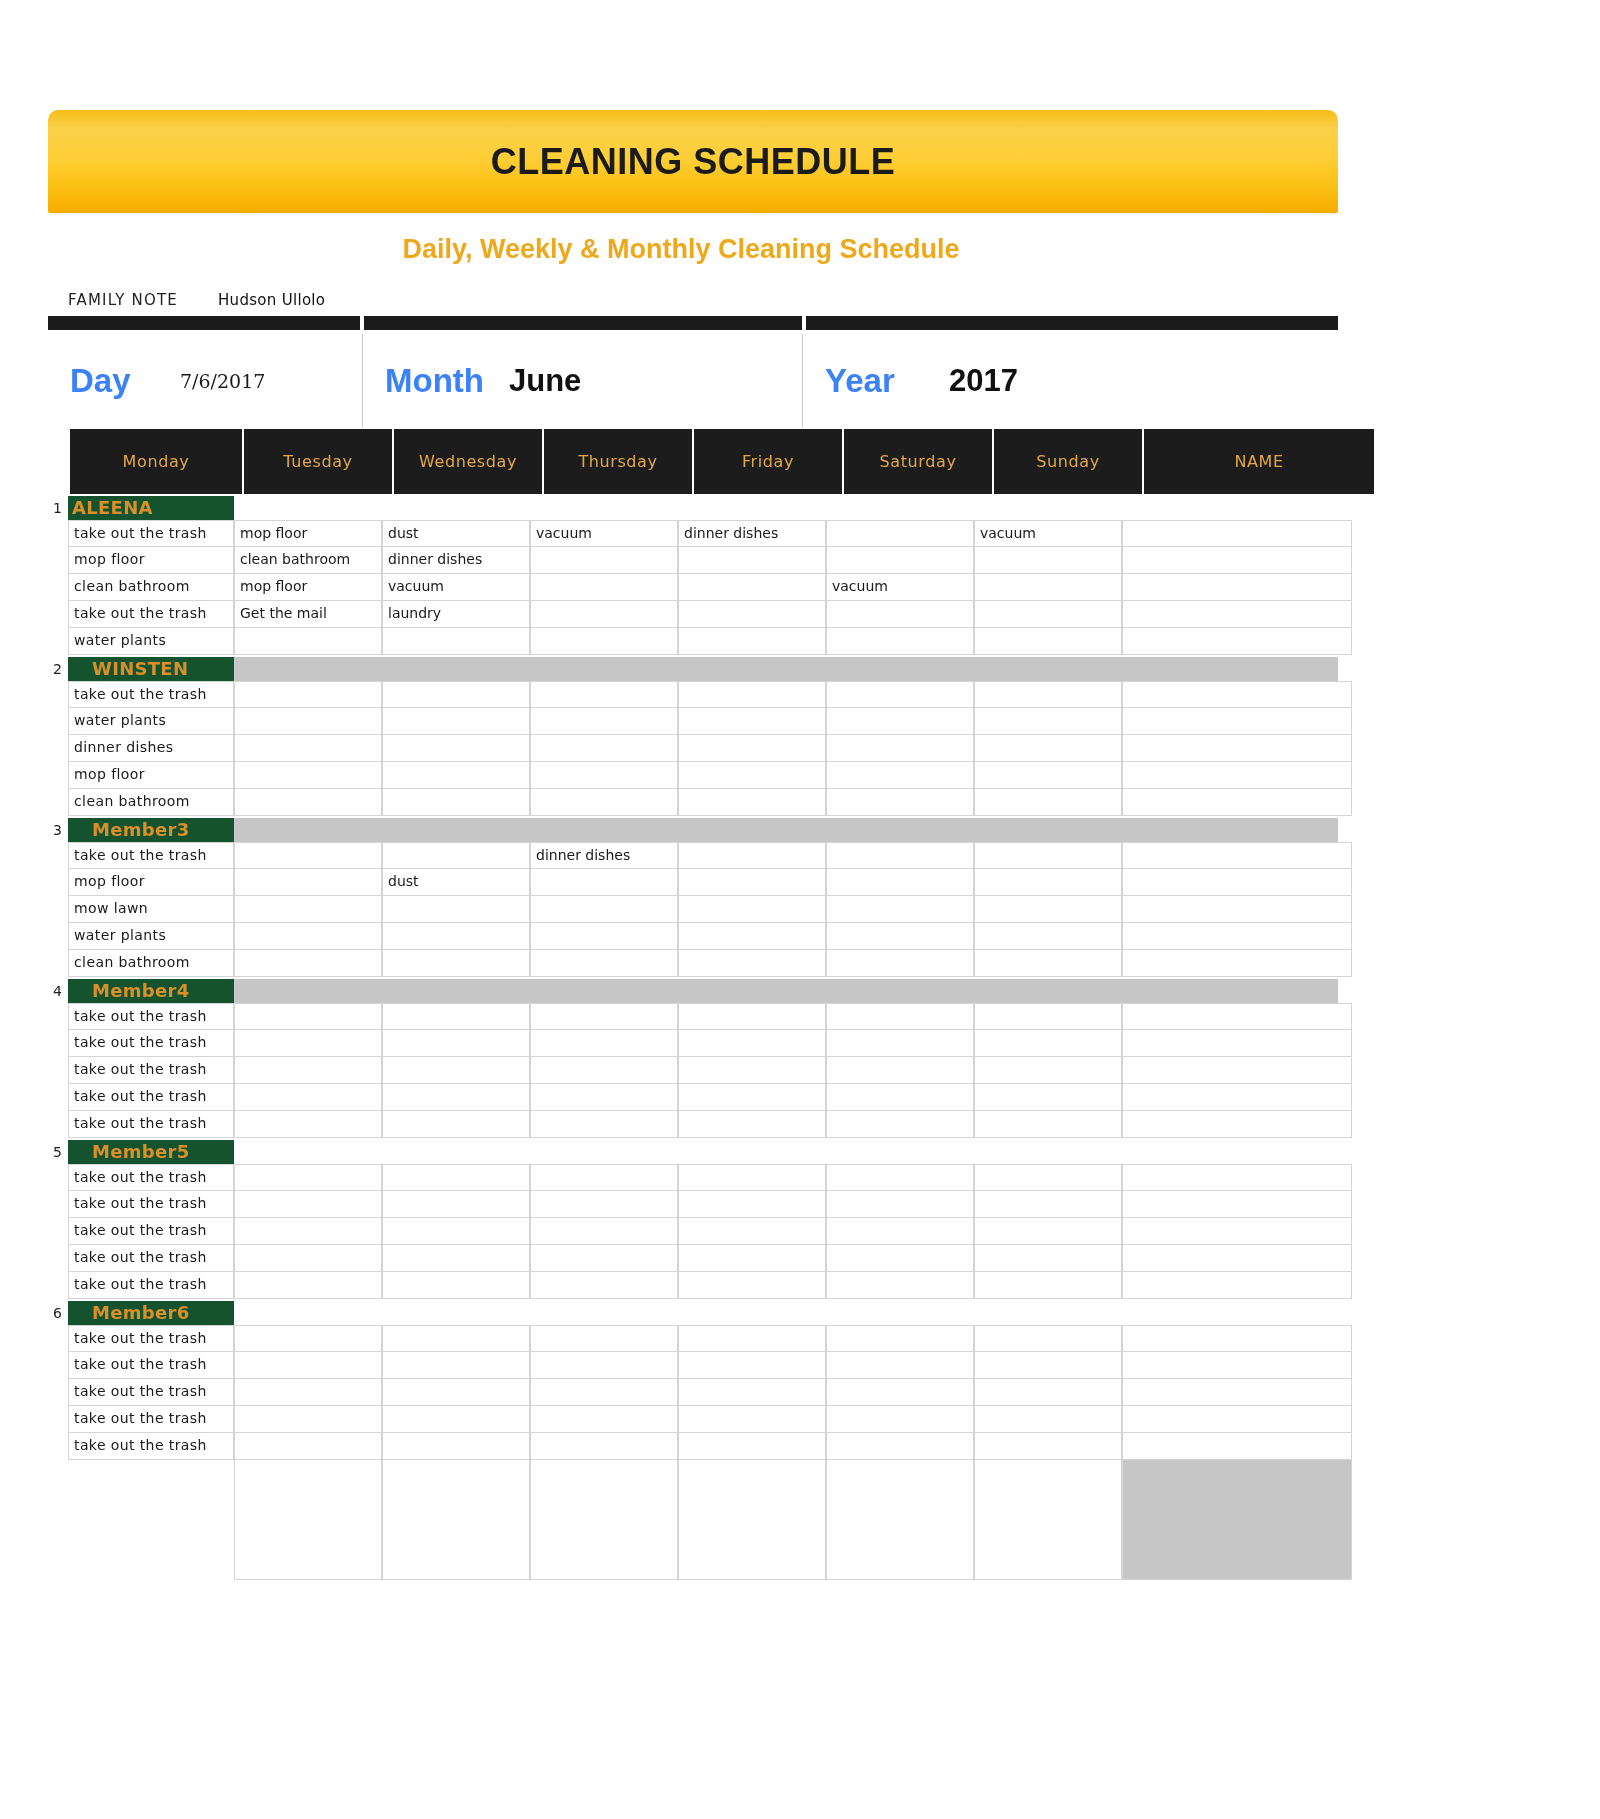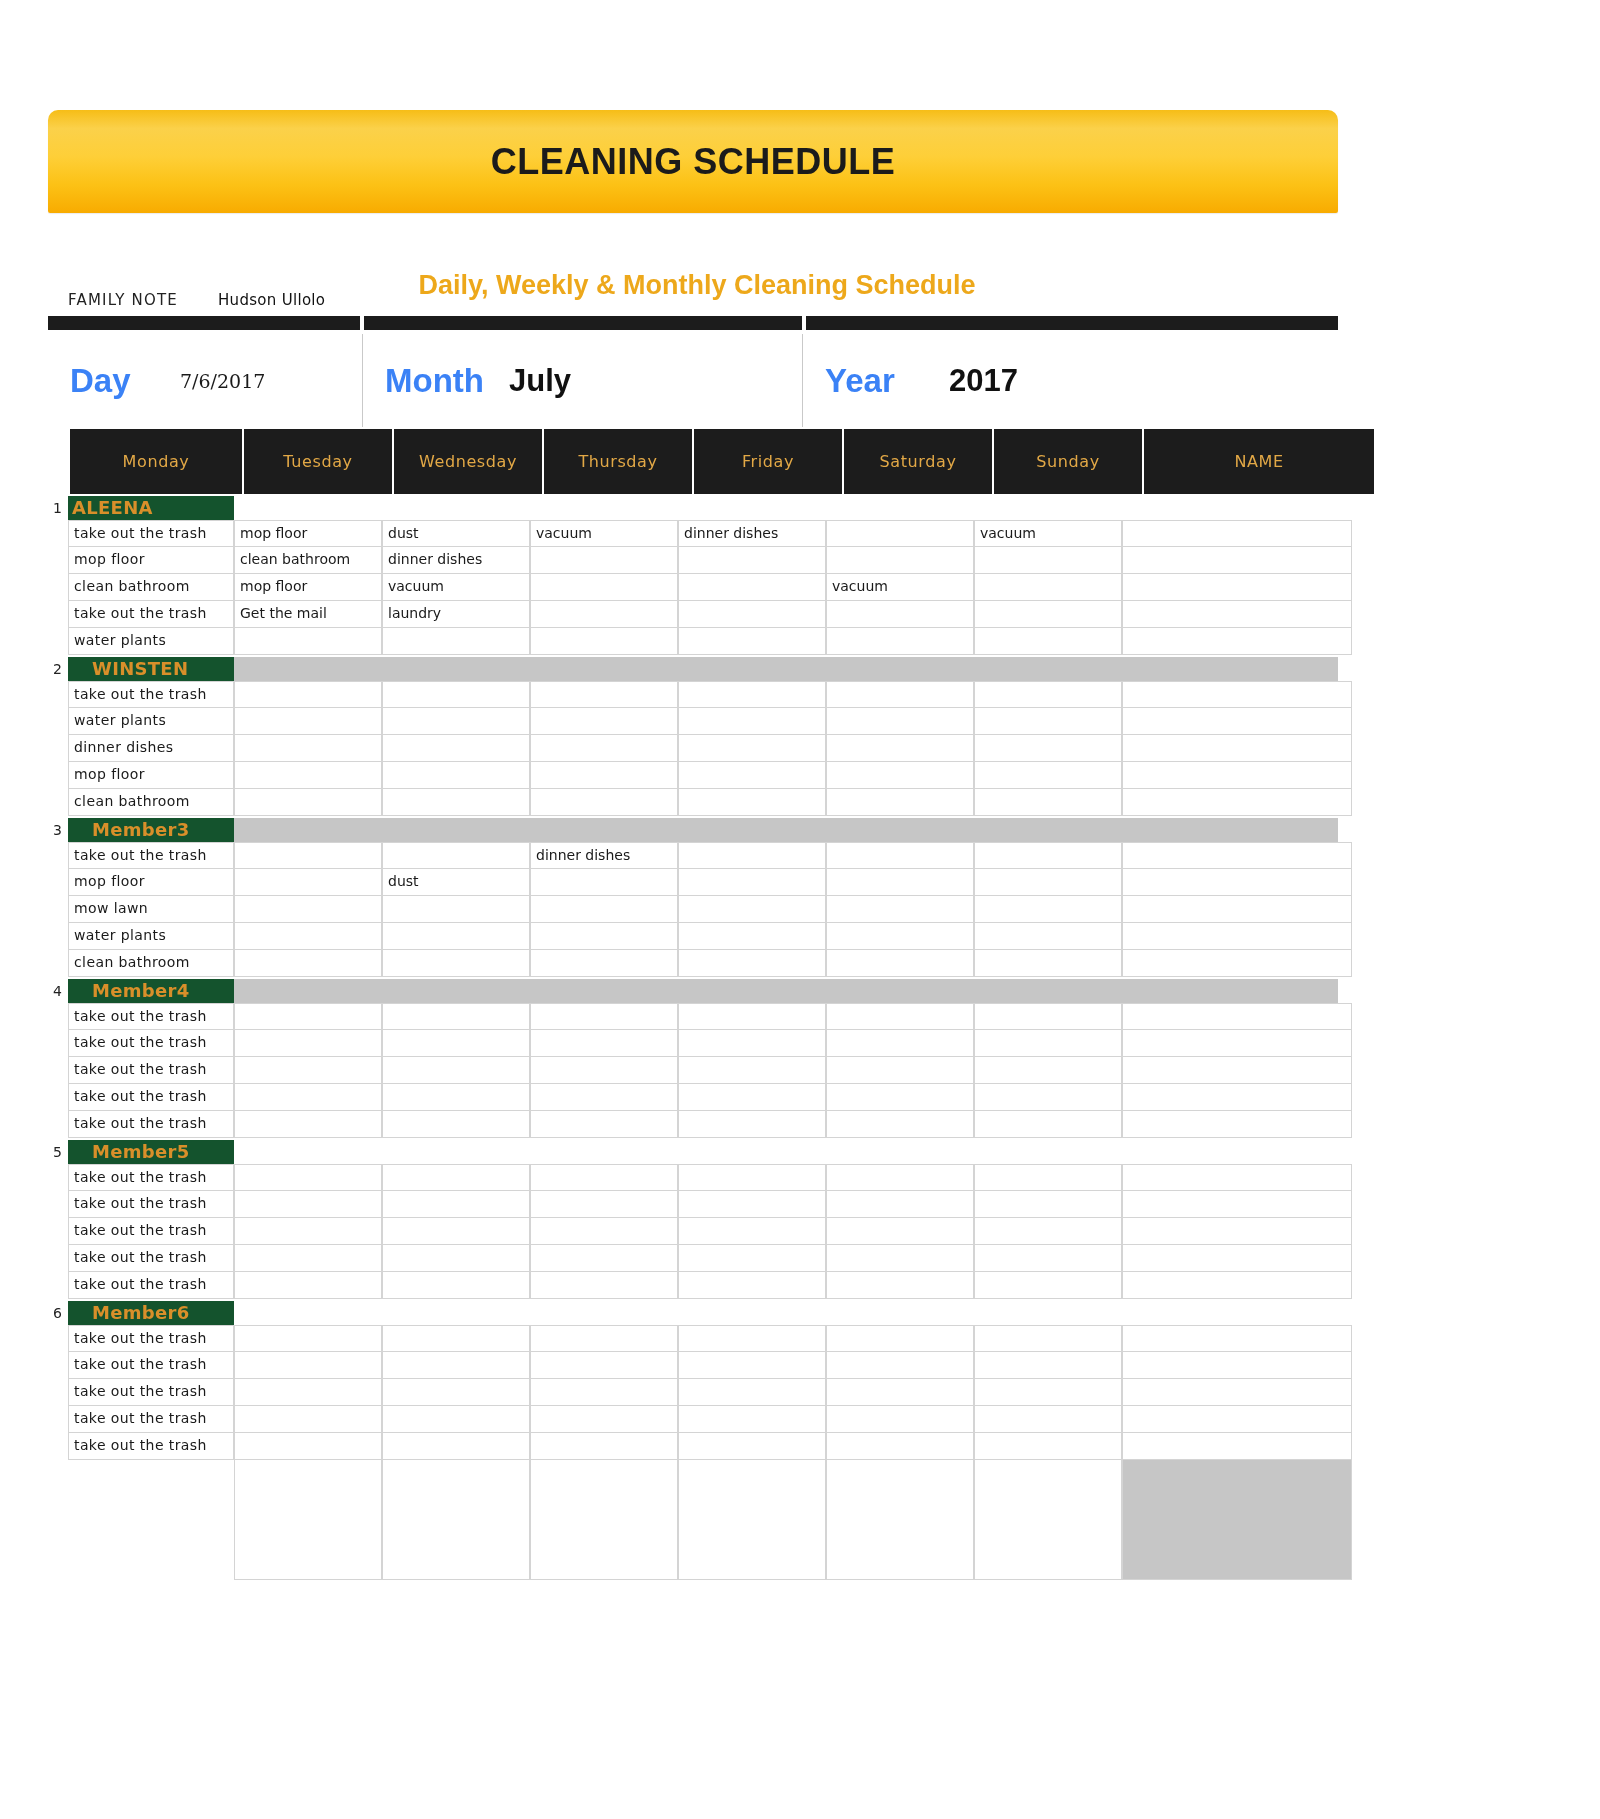--- a/index.html
+++ b/index.html
@@ -41,29 +41,28 @@
     font-family: "Liberation Sans", sans-serif;
     font-weight: bold;
     font-size: 36px;
     letter-spacing: 0.5px;
     color: #1b1b1b;
     text-align: right;
   }
   
   .subtitle {
     position: absolute;
-    left: 52px;
+    left: 36px;
     top: 234px;
     width: 1290px;
     text-align: center;
     font-family: "Liberation Sans", sans-serif;
     font-weight: bold;
     font-size: 27px;
     color: #eda81b;
-    margin-top: 36px;
   }
   
   .family-row {
     position: absolute;
     left: 68px;
     top: 291px;
     display: flex;
     align-items: baseline;
     font-family: "DejaVu Sans", sans-serif;
   }
@@ -256,21 +255,21 @@
     <div class="seg" style="width:532px"></div>
   </div>
 
   <div class="dmy">
     <div class="dmy-cell c1">
       <span class="dmy-key">Day</span>
       <span class="dmy-val-date">7/6/2017</span>
     </div>
     <div class="dmy-cell c2">
       <span class="dmy-key">Month</span>
-      <span class="dmy-val">July</span>
+      <span class="dmy-val">June</span>
     </div>
     <div class="dmy-cell c3">
       <span class="dmy-key">Year</span>
       <span class="dmy-val">2017</span>
     </div>
   </div>
 
   <div class="grid">
     <div class="hdr-row" id="header-row">
         <div class="num-gutter"></div>

